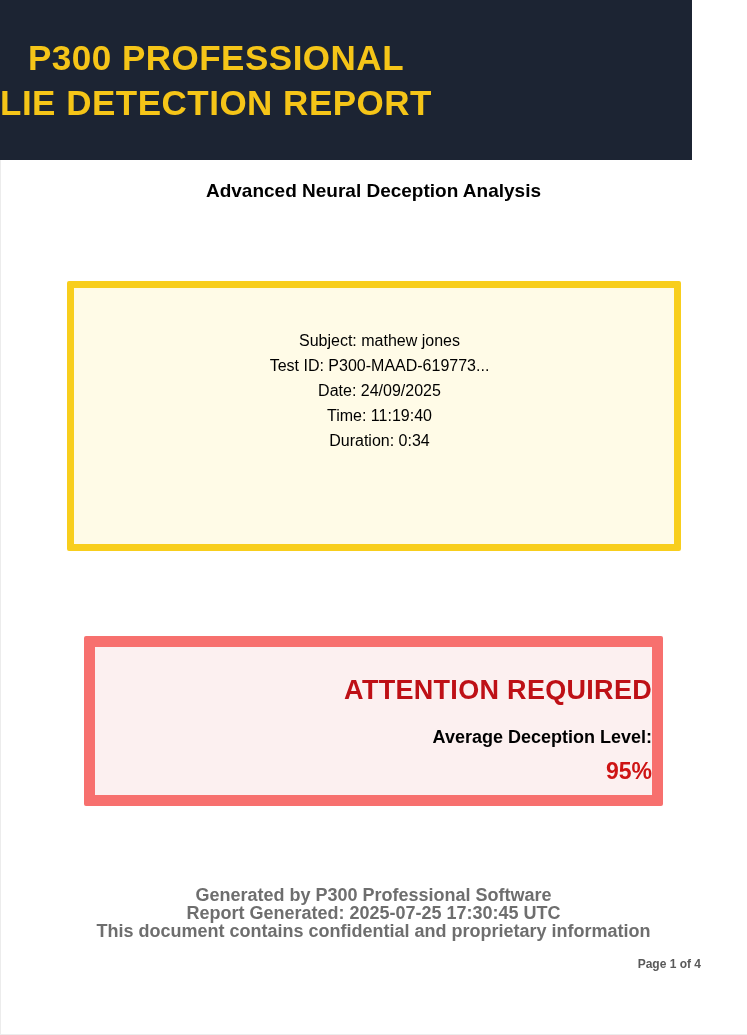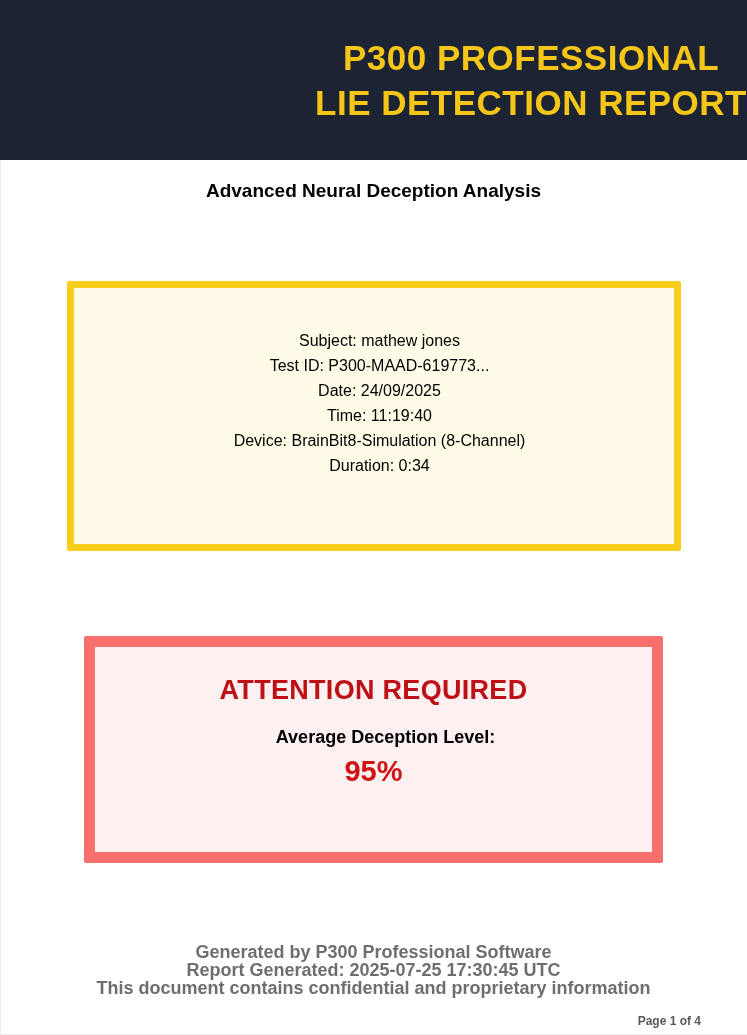--- a/index.html
+++ b/index.html
@@ -18,26 +18,26 @@
     position: absolute; left: 0; top: 160px; bottom: 0; width: 1px;
     background: #ececec;
   }
   .edge-bottom {
     position: absolute; left: 0; right: 0; bottom: 0; height: 1px;
     background: #ececec;
   }
 
   
   .report-header {
-    width: 747px;
+    width: 692px;
     height: 160px;
     background: var(--header-bg, #1c2433);
     display: flex;
     flex-direction: column;
-    align-items: flex-end;
+    align-items: flex-start;
     justify-content: center;
     text-align: center;
   }
   .report-title {
     color: var(--title-color, #f5c518);
     font-size: 35px;
     font-weight: bold;
     line-height: 45px;
     letter-spacing: 0.5px;
   }
@@ -75,45 +75,45 @@
     font-size: 16px;
     line-height: 25px;
     color: #000;
     margin-left: 12px;
   }
 
   
   .alert-box {
     margin: 85px auto 0 auto;
     width: 579px;
-    height: 227px;
+    height: 170px;
     border: 11px solid var(--alert-border, #f7706e);
     border-radius: 2px;
     background: var(--alert-bg, #fcf0f0);
-    text-align: center;
+    text-align: right;
   }
   .alert-heading {
     margin-top: 29px;
     font-size: 27px;
     font-weight: bold;
     line-height: 28px;
     letter-spacing: 0.3px;
     color: var(--alert-heading, #be1016);
   }
   .alert-label {
     margin-top: 24px;
     font-size: 18px;
     font-weight: bold;
     line-height: 19px;
     color: #000;
     padding-left: 24px;
   }
   .alert-value {
     margin-top: 12px;
-    font-size: 29px;
+    font-size: 23px;
     font-weight: bold;
     line-height: 24px;
     color: var(--alert-value, #ce1414);
   }
 
   
   .report-footer {
     margin-top: 80px;
     text-align: center;
   }
@@ -147,21 +147,20 @@
 </header>
 
 <div class="subtitle">Advanced Neural Deception Analysis</div>
 
 <section class="info-box">
   <div class="info-rows">
     <div class="info-row">Subject: mathew jones</div>
     <div class="info-row">Test ID: P300-MAAD-619773...</div>
     <div class="info-row">Date: 24/09/2025</div>
     <div class="info-row">Time: 11:19:40</div>
-    <div class="info-row">Device: BrainBit8-Simulation (8-Channel)</div>
     <div class="info-row">Duration: 0:34</div>
   </div>
 </section>
 
 <section class="alert-box">
   <div class="alert-heading">ATTENTION REQUIRED</div>
   <div class="alert-label">Average Deception Level:</div>
   <div class="alert-value">95%</div>
 </section>
 

